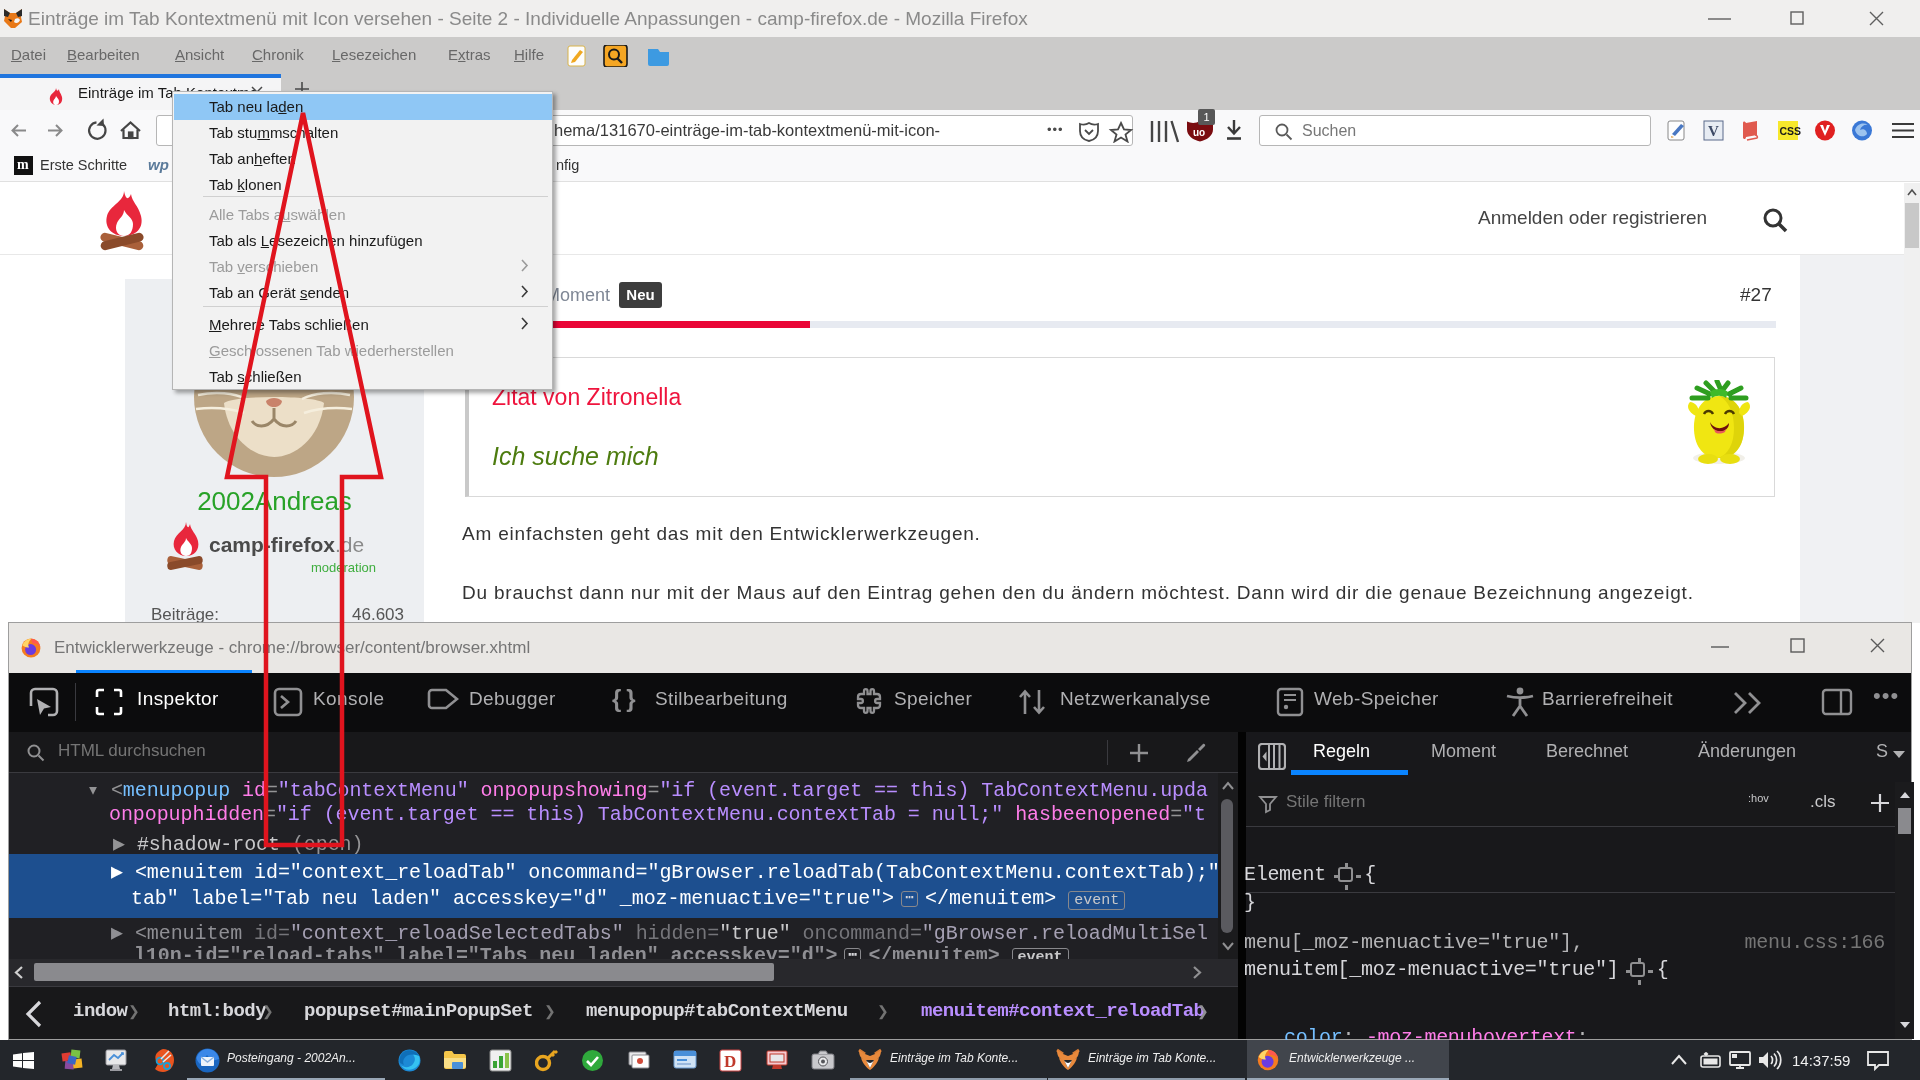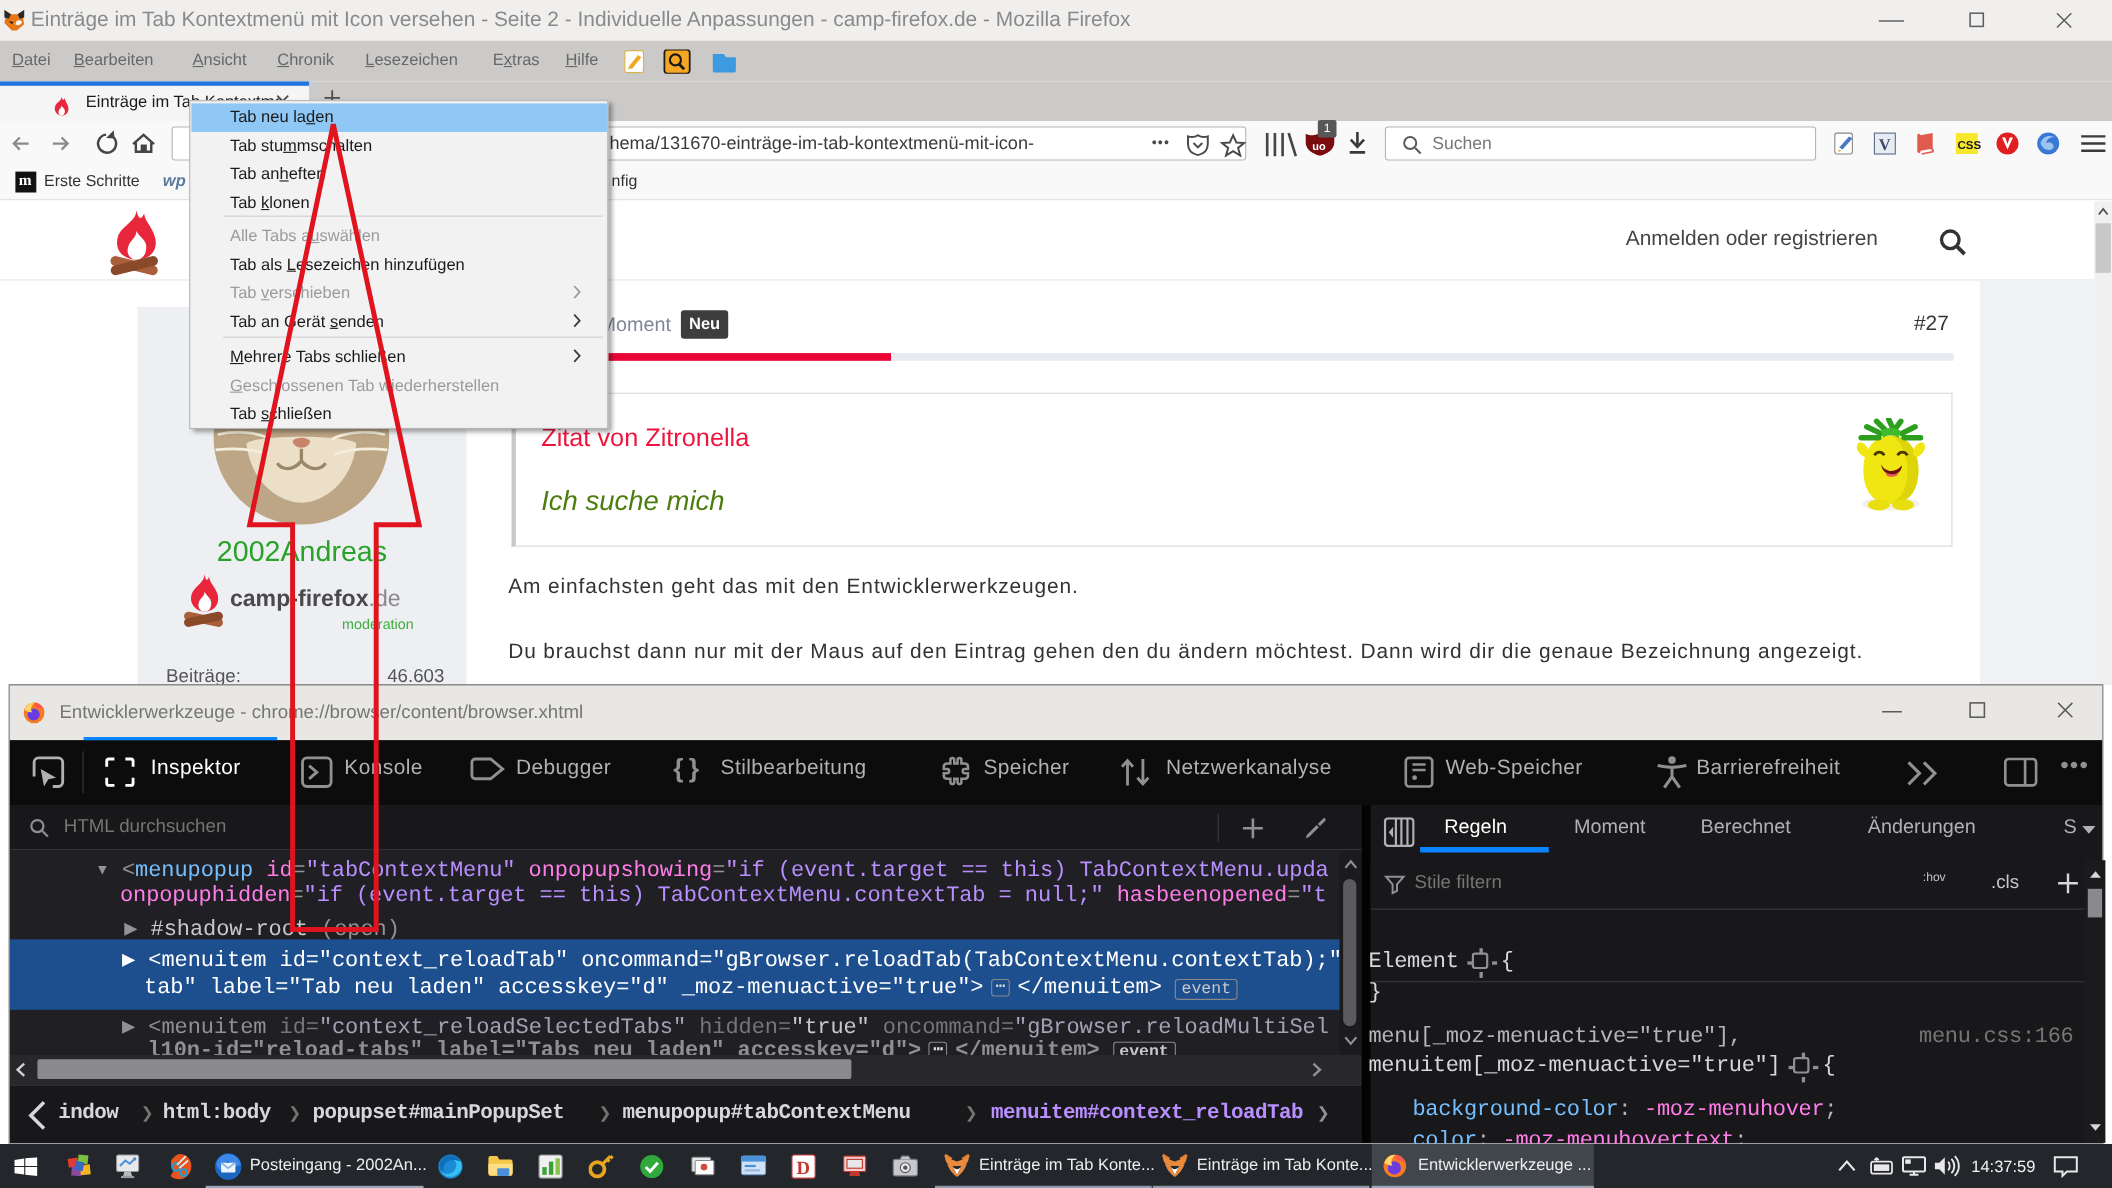--- a/index.html
+++ b/index.html
@@ -37,27 +37,27 @@
 #dtitle { position:absolute; left:0; top:0; width:1902px; height:50px; background:#e9e7e4; }
 #dtoolbar { position:absolute; left:0; top:50px; width:1902px; height:59px; background:#0c0c0d; }
 .dtxt { position:absolute; top:15px; font-size:19px; color:#b1b1b3; letter-spacing:0.4px; }
 .dtxt.on { color:#fff; }
 #dsearchrow { position:absolute; left:0; top:109px; width:1229px; height:41px; background:#18181a; border-bottom:1px solid #3a3a3f; }
 #markup { position:absolute; left:0; top:150px; width:1209px; height:186px; background:#202024; font-family:"Liberation Mono", monospace; font-size:20px; color:#b98eff; overflow:hidden; }
 #markup .abs { font-size:20px; letter-spacing:-0.08px; }
 #mscrollv { position:absolute; left:1209px; top:150px; width:20px; height:186px; background:#1b1b1d; }
 #mscrollh { position:absolute; left:0; top:336px; width:1229px; height:27px; background:#28282c; }
 #crumbs { position:absolute; left:0; top:363px; width:1229px; height:53px; background:#18181a; border-top:1px solid #3a3a3f; }
-#crumbs .crumb { position:absolute; top:13px; font-family:"Liberation Mono", monospace; font-size:19px; letter-spacing:-0.5px; color:#d7d7db; font-weight:bold; }
+#crumbs .crumb { position:absolute; top:13px; font-family:"Liberation Mono", monospace; font-size:19px; letter-spacing:-0.5px; color:#d7d7db; font-weight:bold;margin-left:20px; }
 #crumbs .carr { position:absolute; top:16px; font-size:14px; color:#737373; }
 #rules { position:absolute; left:1229px; top:109px; width:673px; height:307px; background:#18181b; border-left:8px solid #030303; }
 
 #taskbar { left:0; top:1040px; width:1920px; height:40px; background:#23262b; z-index:60; }
 .tbtn { position:absolute; top:0; height:40px; }
-.tbtxt { position:absolute; top:11px; font-size:15px; color:#eee; white-space:nowrap; }
+.tbtxt { position:absolute; top:11px; font-size:12px; color:#eee; white-space:nowrap;font-style:italic; }
 .rl { position:absolute; left:-2px; font-family:"Liberation Mono", monospace; font-size:20px; letter-spacing:-0.3px; white-space:nowrap;margin-top:28px; }
 .crosshair { display:inline-block; width:15px; height:15px; border:2px solid #909092; border-radius:3px; position:relative; top:2px; }
 .crosshair::before { content:""; position:absolute; left:5.5px; top:-6px; width:3px; height:27px; background:linear-gradient(#909092 0 5px, transparent 5px 22px, #909092 22px 27px); }
 .crosshair::after { content:""; position:absolute; top:5.5px; left:-6px; height:3px; width:27px; background:linear-gradient(90deg, #909092 0 5px, transparent 5px 22px, #909092 22px 27px); }
 .ebadge { display:inline-block; border:1px solid #88888c; border-radius:3px; font-size:15px; line-height:14px; padding:0 3px; color:#d7d7db; vertical-align:2px; letter-spacing:0; }
 .ebadge2 { display:inline-block; border:1px solid #88888c; border-radius:3px; font-size:15px; line-height:17px; padding:0 5px; color:#c8c8ca; font-family:"Liberation Mono",monospace; letter-spacing:0; }
 .carr { color:#737373; font-size:13px; }
 
 #arrowsvg { left:0; top:0; z-index:80; pointer-events:none; }
 </style>
@@ -470,21 +470,20 @@
       <svg class="abs" style="left:623px;top:10px" width="22" height="22" viewBox="0 0 22 22">
           <path d="M11 2 L11 20 M2 11 L20 11" stroke="#d7d7db" stroke-width="2.2"></path>
         </svg>
     </div>
     <div class="rl" style="top:103px;color:#d7d7db">Element <span class="crosshair"></span> {</div>
     <div class="rl" style="top:131px;color:#d7d7db">}</div>
     <div class="abs" style="left:0;top:160px;width:649px;border-top:1px solid #3a3a3f"></div>
     <div class="rl" style="top:171px;color:#b5b5b7">menu[_moz-menuactive="true"],</div>
     <div class="rl" style="top:171px;left:auto;right:26px;color:#757575">menu.css:166</div>
     <div class="rl" style="top:198px;color:#d7d7db">menuitem[_moz-menuactive="true"] <span class="crosshair"></span> {</div>
-    <div class="rl" style="top:238px;left:38px"><span style="color:#75bfff">background-color</span><span style="color:#b5b5b7">: </span><span style="color:#ff7de9">-moz-menuhover</span><span style="color:#b5b5b7">;</span></div>
     <div class="rl" style="top:266px;left:38px"><span style="color:#75bfff">color</span><span style="color:#b5b5b7">: </span><span style="color:#ff7de9">-moz-menuhovertext</span><span style="color:#b5b5b7">;</span></div>
     <div class="rl" style="top:290px;color:#d7d7db">}</div>
     <div class="abs" style="left:649px;top:50px;width:19px;height:257px;background:#1b1b1d">
       <svg class="abs" style="left:4px;top:8px" width="12" height="10" viewBox="0 0 12 10">
           <path d="M1 8 L6 2 L11 8" fill="#d7d7db"></path>
         </svg>
       <div class="abs" style="left:3px;top:26px;width:13px;height:26px;background:#8a8a8e"></div>
       <svg class="abs" style="left:4px;top:238px" width="12" height="10" viewBox="0 0 12 10">
           <path d="M1 2 L6 8 L11 2" fill="#d7d7db"></path>
         </svg>

